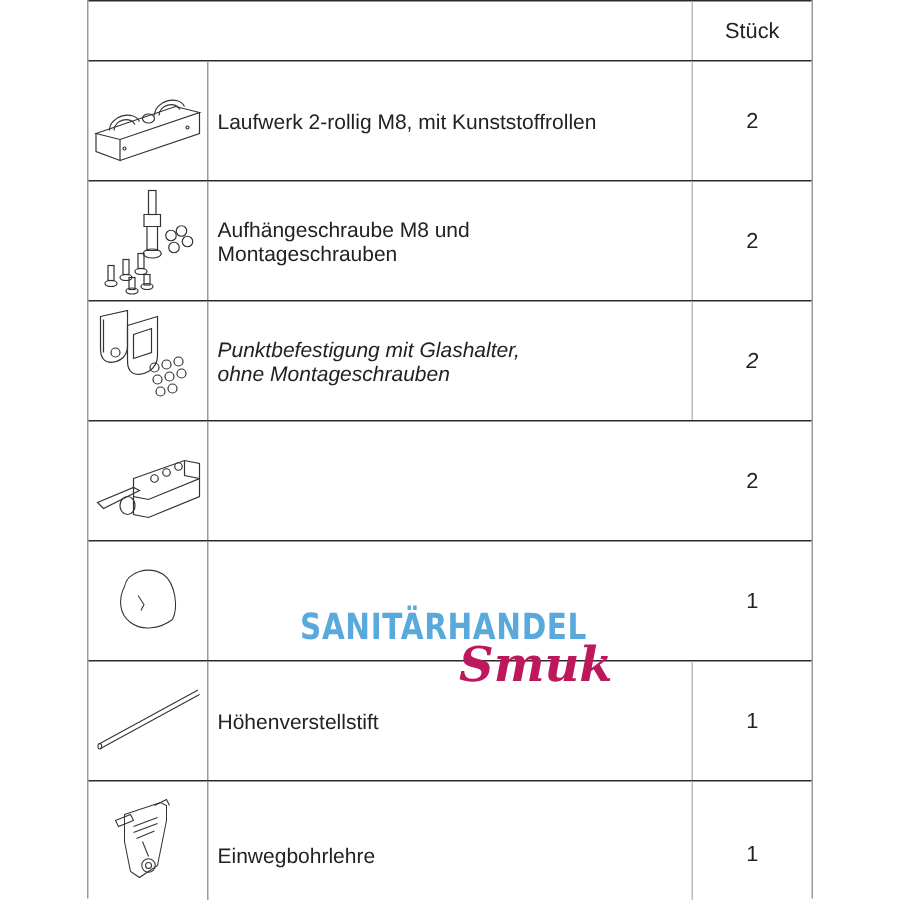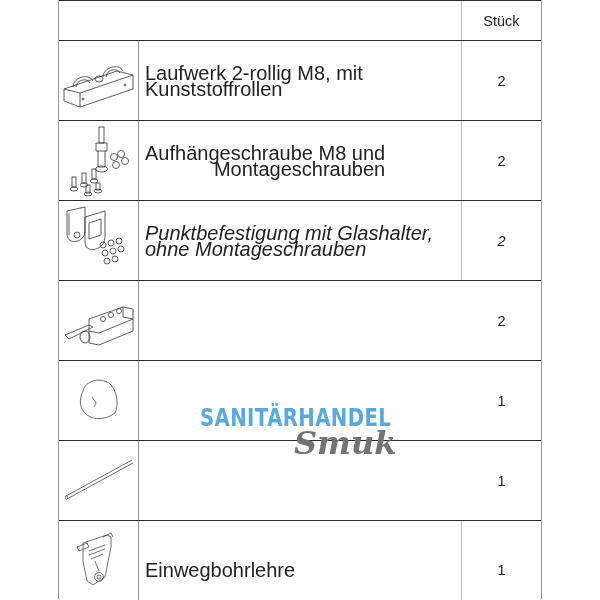--- a/index.html
+++ b/index.html
@@ -8,31 +8,31 @@
     .table { position: absolute; left: 58px; top: 0; width: 484px; height: 599px;
              border-left: 1px solid #9a9a9a; border-right: 1px solid #9a9a9a; box-sizing: border-box; }
     .row { position: absolute; left: 0; width: 482px; border-top: 1px solid #2a2a2a; box-sizing: border-box; }
     .row.header { top: 0; height: 40px; }
     .row.last { border-bottom: 1px solid #555; }
     .cell-img { position: absolute; left: 0; top: 0; width: 80px; height: 100%;
                 border-right: 1px solid #9a9a9a; box-sizing: border-box; }
     .cell-desc { position: absolute; left: 80px; top: 0; width: 323px; height: 100%;
                  border-right: 1px solid #bbbbbb; box-sizing: border-box;
                  display: flex; align-items: center; padding-left: 6px;
-                 font-size: 20px; line-height: 16px; white-space: pre-line; }
+                 font-size: 14px; line-height: 16px; white-space: pre-line; }
     .cell-qty { position: absolute; left: 403px; top: 0; width: 79px; height: 100%;
                 display: flex; align-items: center; justify-content: center; font-size: 14.5px; }
     .header .cell-desc-h { position: absolute; left: 0; top: 0; width: 403px; height: 100%;
                 border-right: 1px solid #bbbbbb; box-sizing: border-box; }
     .cell-img svg { position: absolute; left: 0; top: 0; }
     .watermark { position: absolute; left: 200px; top: 404px; width: 200px; height: 62px; pointer-events: none; }
     .wm-top { position: absolute; left: 0; top: 0; font-family: "DejaVu Sans", sans-serif; font-weight: bold;
               font-size: 24px; letter-spacing: 0.5px; color: #5aa9dd; transform: scaleX(0.82); transform-origin: left top; }
-    .wm-bottom { position: absolute; left: 94px; top: 20px; font-family: "DejaVu Serif", serif; font-style: italic; font-weight: bold;
-                 font-size: 32px; color: #737373; }
+    .wm-bottom { position: absolute; left: 106px; top: 20px; font-family: "DejaVu Serif", serif; font-style: italic; font-weight: bold;
+                 font-size: 32px; color: #be185d; }
   </style>
 </head>
 <body>
 
 <div class="table">
 
   <div class="row header">
     <div class="cell-desc-h"></div>
     <div class="cell-qty">Stück</div>
   </div>
@@ -49,21 +49,21 @@
         <path d="M47 36 C47 29, 58 26, 61 32"></path>
         <ellipse cx="40" cy="38" rx="4" ry="3"></ellipse>
         <circle cx="24" cy="58" r="1"></circle>
         <circle cx="66" cy="44" r="1"></circle>
       </svg>
     </div>
     <div class="cell-desc">Laufwerk 2-rollig M8, mit Kunststoffrollen</div>
     <div class="cell-qty">2</div>
   </div>
 
-  <div class="row" style="top:120px;height:80px;text-align:right;">
+  <div class="row" style="top:120px;height:80px;">
     <div class="cell-img">
       <svg width="80" height="80" viewBox="0 0 80 80" fill="none" stroke="#333" stroke-width="0.8">
         <rect x="40" y="6" width="5" height="16"></rect>
         <path d="M37 22 L48 22 L48 30 L37 30 Z"></path>
         <path d="M39 30 L39 46 L46 46 L46 30"></path>
         <ellipse cx="42.5" cy="48" rx="6" ry="3"></ellipse>
         <circle cx="55" cy="36" r="3.5"></circle>
           <circle cx="62" cy="33" r="3.5"></circle>
         <circle cx="57" cy="44" r="3.5"></circle>
           <circle cx="66" cy="40" r="3.5"></circle>
@@ -134,20 +134,21 @@
   </div>
 
   <div class="row" style="top:440px;height:80px;">
     <div class="cell-img">
       <svg width="80" height="80" viewBox="0 0 80 80" fill="none" stroke="#333" stroke-width="0.7">
         <path d="M7 55 L73 19"></path>
         <path d="M8 58 L74 22"></path>
         <ellipse cx="7.5" cy="56.5" rx="1.2" ry="1.8"></ellipse>
       </svg>
     </div>
+    <div class="cell-desc">Höhenverstellstift</div>
     <div class="cell-qty">1</div>
   </div>
 
   <div class="row last" style="top:520px;height:100px;">
     <div class="cell-img">
       <svg width="80" height="80" viewBox="0 0 80 80" fill="none" stroke="#333" stroke-width="0.7">
         <path d="M24 22 L48 14 L52 16 L52 26 L46 56 L34 64 L28 60 L24 40 Z"></path>
         <path d="M18 26 L28 22 L30 26 L20 30 Z"></path>
         <path d="M44 16 L52 12 L54 16"></path>
         <path d="M30 30 L46 24"></path>

